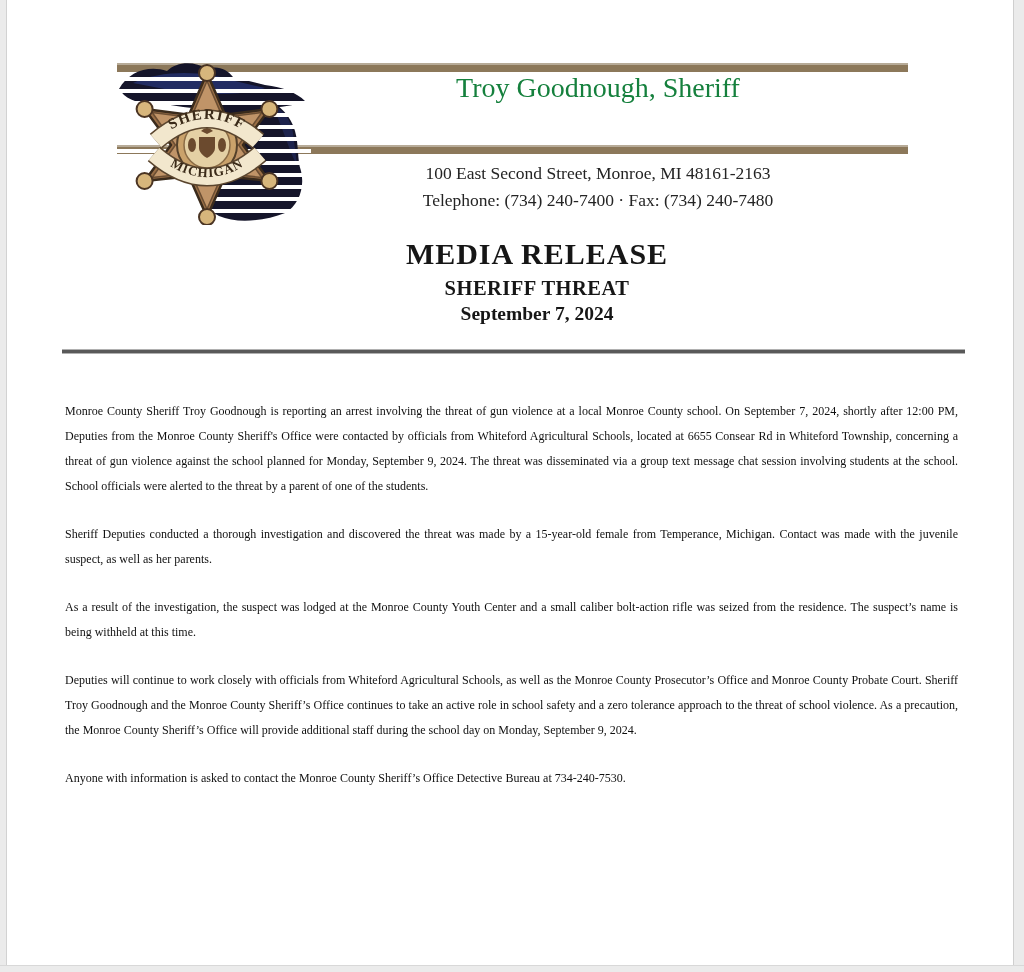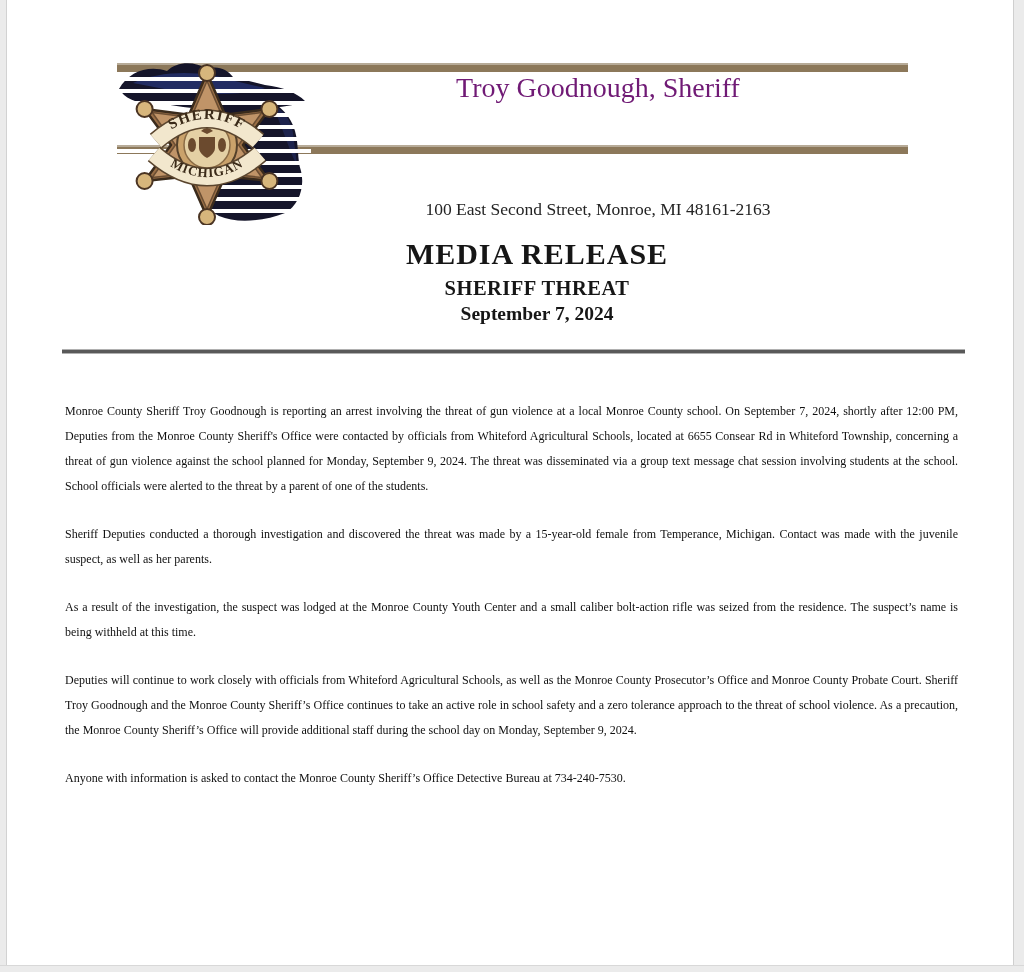--- a/index.html
+++ b/index.html
@@ -27,23 +27,23 @@
     z-index: 1;
   }
   .bar1 { top: 63px; }
   .bar2 { top: 145px; }
 
   .logo { position: absolute; left: 113px; top: 55px; width: 198px; height: 170px; z-index: 2; }
   .logo svg { width: 100%; height: 100%; display: block; }
 
   .org-block { position: absolute; left: 288px; top: 72px; width: 620px; text-align: center; z-index: 3; }
   .org-name { font-size: 31px; line-height: 35px; letter-spacing: .5px; white-space: nowrap; color: #1c1c1c; }
-  .sheriff-name { font-size: 28px; line-height: 32px; color: #701a75; }
+  .sheriff-name { font-size: 28px; line-height: 32px; color: #15803d; }
 
-  .contact-block { position: absolute; left: 288px; top: 160px; width: 620px; text-align: center; z-index: 3; margin-top: 36px; }
+  .contact-block { position: absolute; left: 288px; top: 160px; width: 620px; text-align: center; z-index: 3; }
   .contact-block div { font-size: 17.5px; line-height: 27px; color: #242424; }
 
   .release-block { position: absolute; left: 0; top: 237px; width: 1024px; text-align: center; padding-left: 25px; }
   .release-title   { font-size: 30px; font-weight: bold; letter-spacing: 1px; line-height: 34px; }
   .release-subject { font-size: 20.5px; font-weight: bold; letter-spacing: .5px; margin-top: 5px; line-height: 24px; }
   .release-date    { font-size: 19.5px; font-weight: bold; margin-top: 2px; line-height: 23px; }
 
   .rule {
     position: absolute; left: 62px; top: 349px; width: 903px; height: 5px;
     background: linear-gradient(to bottom,
@@ -131,20 +131,21 @@
       </g>
     </svg>
   </div>
 
   <div class="org-block">
     <div class="sheriff-name">Troy Goodnough, Sheriff</div>
   </div>
 
   <div class="contact-block">
     <div>100 East Second Street, Monroe, MI 48161-2163</div>
+    <div>Telephone: (734) 240-7400 · Fax: (734) 240-7480</div>
   </div>
 
   <div class="release-block">
     <div class="release-title">MEDIA RELEASE</div>
     <div class="release-subject">SHERIFF THREAT</div>
     <div class="release-date">September 7, 2024</div>
   </div>
 
   <div class="rule"></div>
 

